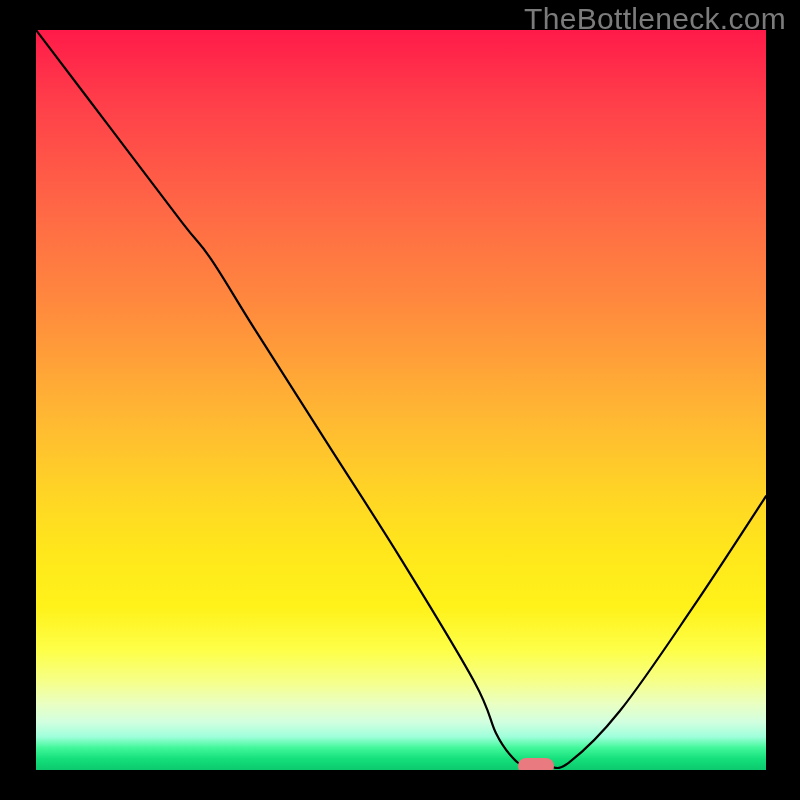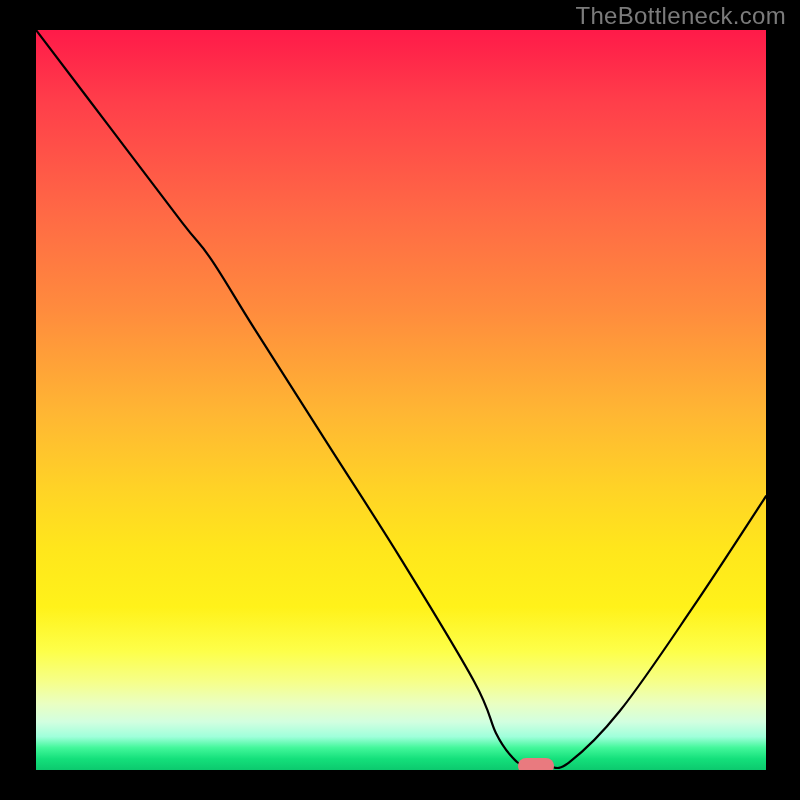--- a/index.html
+++ b/index.html
@@ -15,21 +15,21 @@
     width: 800px;
     height: 800px;
     background: #000;
   }
   .watermark {
     position: absolute;
     top: 2px;
     right: 14px;
     color: #7b7b7b;
     font-family: Arial, Helvetica, sans-serif;
-    font-size: 24px;
+    font-size: 30px;
     letter-spacing: 0.3px;
     font-weight: 500;
   }
   .plot {
     position: absolute;
     left: 36px;
     top: 30px;
     width: 730px;
     height: 740px;
     background: linear-gradient(to bottom,

